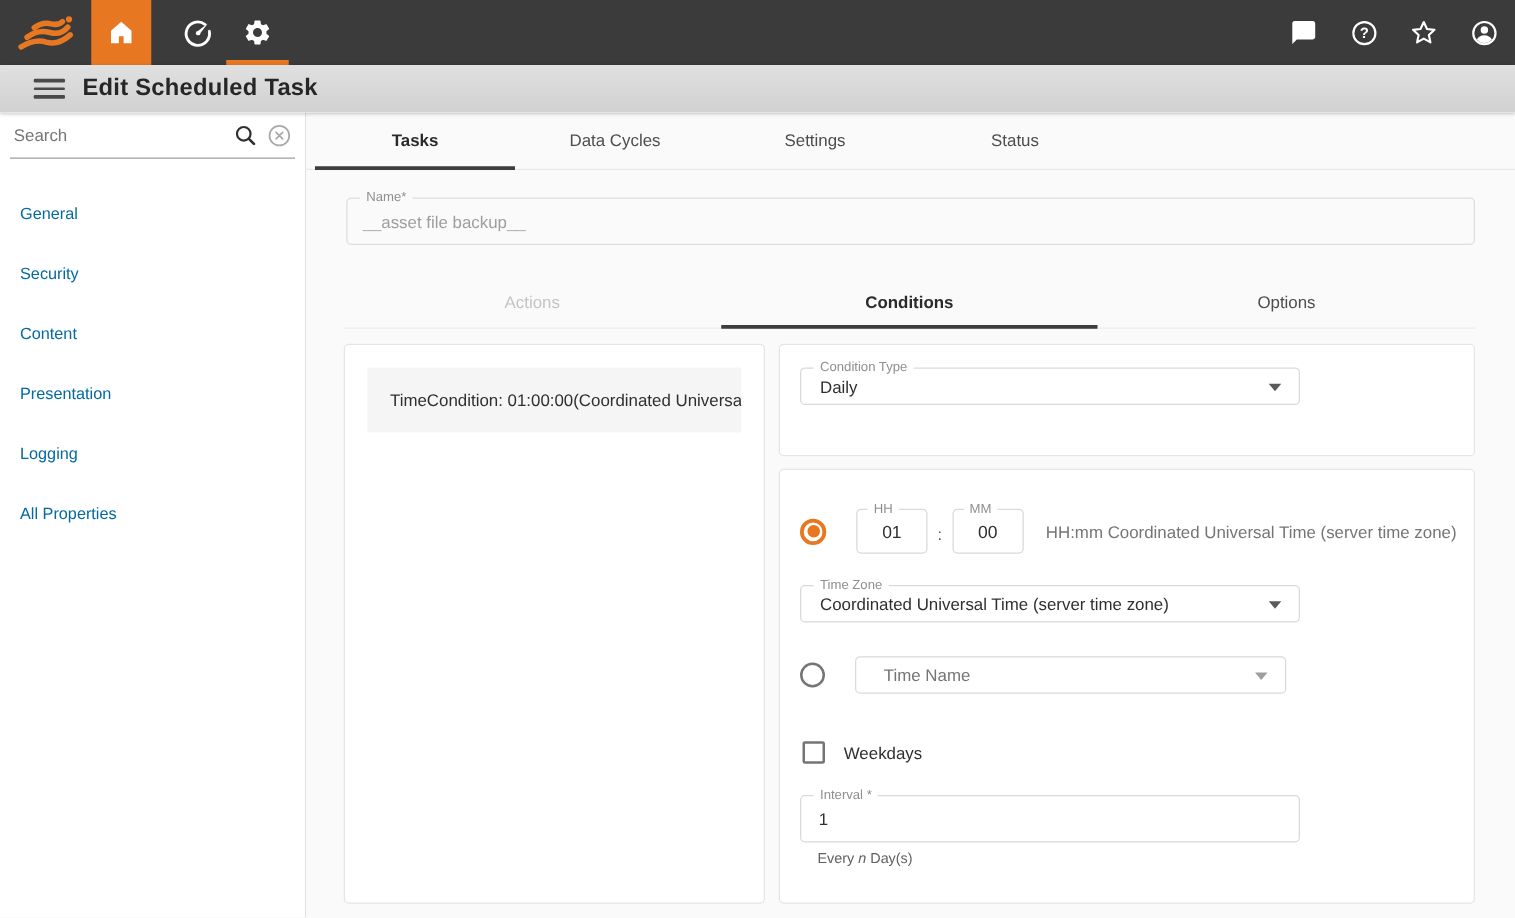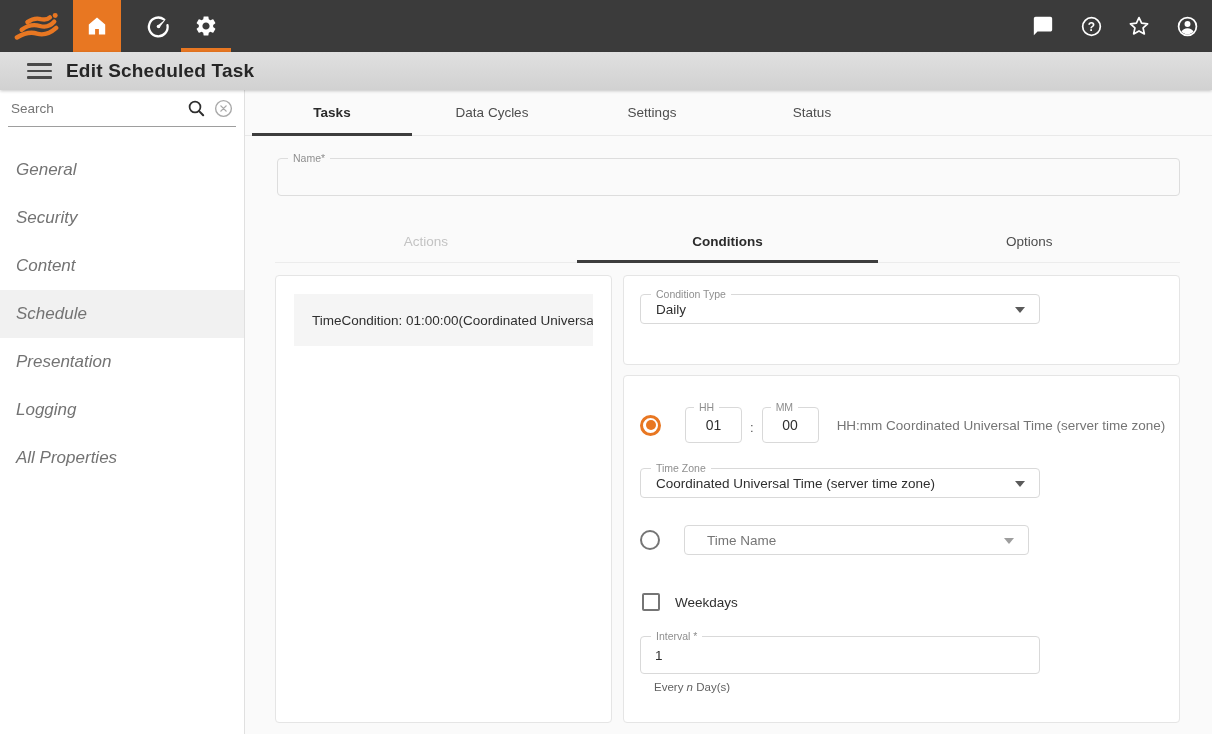--- a/index.html
+++ b/index.html
@@ -31,21 +31,21 @@
   
   .body-row { flex:1; display:flex; min-height:0; }
 
   .sidebar { width:245px; background:#fff; border-right:1px solid #e0e0e0; flex-shrink:0; }
   .search-row { margin:0 8px; height:37px; border-bottom:1px solid #9e9e9e; display:flex; align-items:center; }
   .search-row input { flex:1; border:none; outline:none; font-size:13.5px; color:#333; padding:0 0 0 3px; background:transparent; font-family:inherit; min-width:0; }
   .search-row input::placeholder { color:#757575; }
   .search-icn { display:flex; margin-right:4px; }
   .clear-btn { background:none; border:none; padding:0; margin:0 2px 0 2px; display:flex; cursor:pointer; }
   .side-list { margin-top:19px; }
-  .side-item { height:48px; display:flex; align-items:center; padding-left:16px; font-size:17px; color:#737373; cursor:pointer;font-style:italic; }
+  .side-item { height:48px; display:flex; align-items:center; padding-left:16px; font-size:13px; color:#0369a1; cursor:pointer; }
   .side-item.selected { background:#f1f1f1; }
 
   .main { flex:1; display:flex; flex-direction:column; background:#fafafa; min-width:0; }
   .tabbar { display:flex; padding-left:7px; border-bottom:1px solid #e9e9e9; height:46px; flex-shrink:0; }
   .tab { width:160px; background:none; border:none; font-size:13.5px; color:#4d4d4d; position:relative; cursor:pointer; font-family:inherit; }
   .tab.active { font-weight:bold; color:#2b2b2b; }
   .tab.active::after { content:""; position:absolute; left:0; right:0; bottom:-1px; height:3px; background:#3d3d3d; }
 
   .content { flex:1; }
 
@@ -205,39 +205,39 @@
               <circle cx="12" cy="12" r="9" fill="none" stroke="#a9a9a9" stroke-width="1.6"></circle>
               <path d="M9 9l6 6M15 9l-6 6" stroke="#a9a9a9" stroke-width="1.6" stroke-linecap="round"></path>
             </svg>
           </span>
         </button>
       </div>
       <nav class="side-list">
         <div class="side-item">General</div>
         <div class="side-item">Security</div>
         <div class="side-item">Content</div>
-        <div class="side-item selected">Schedule</div>
         <div class="side-item">Presentation</div>
         <div class="side-item">Logging</div>
         <div class="side-item">All Properties</div>
       </nav>
     </aside>
 
     <main class="main">
       <div class="tabbar">
         <button class="tab active">Tasks</button>
         <button class="tab">Data Cycles</button>
         <button class="tab">Settings</button>
         <button class="tab">Status</button>
       </div>
 
       <div class="content">
 
         <div class="name-field">
           <span class="notch-label">Name*</span>
+          <input readonly="" value="__asset file backup__" style="">
         </div>
 
         <div class="subtabbar">
           <button class="subtab disabled">Actions</button>
           <button class="subtab active">Conditions</button>
           <button class="subtab">Options</button>
         </div>
 
         <div class="panels">
 

